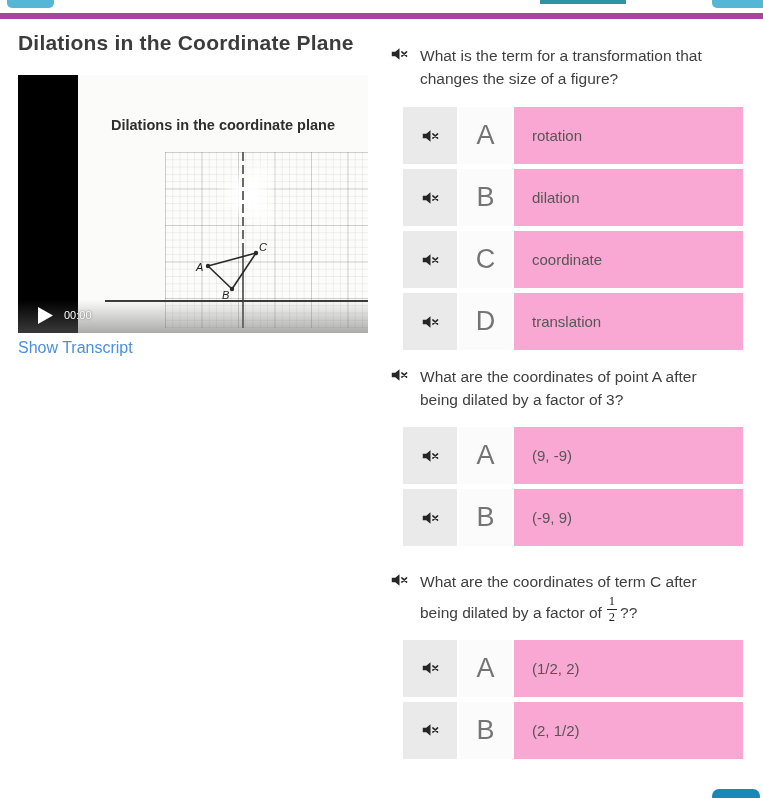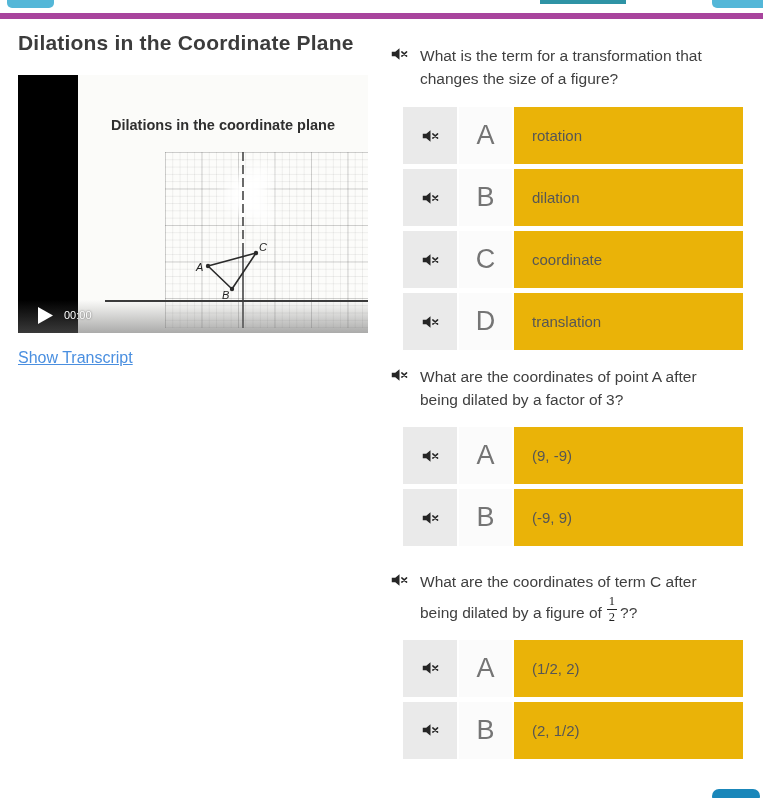--- a/index.html
+++ b/index.html
@@ -32,40 +32,40 @@
             linear-gradient(to right, rgba(60,60,60,.08) 1px, transparent 1px) 0 0 / 7.3px 7.3px,
             linear-gradient(to bottom, rgba(60,60,60,.08) 1px, transparent 1px) 0 0 / 7.3px 7.3px,
             #fcfcfa; }
   .board-svg { position:absolute; left:0; top:0; }
   .controls { position:absolute; left:0; bottom:0; width:350px; height:33px;
               background:linear-gradient(to bottom, rgba(120,120,120,0), rgba(105,105,105,.55)); }
   .play-btn { position:absolute; left:20px; bottom:9px; width:15px; height:17px; cursor:pointer; }
   .time { position:absolute; left:46px; bottom:12px; color:#fff; font-size:11px;
           text-shadow:0 0 2px rgba(0,0,0,.6); }
 
-  .transcript-link { position:absolute; left:18px; top:349px; font-size:16px;
-                     color:#4a8fe0; text-decoration:underline; cursor:pointer; }
+  .transcript-link { position:absolute; left:18px; top:339px; font-size:16px;
+                     color:#4a8fe0; cursor:pointer; }
 
   
   .question { position:absolute; left:391px; width:372px; }
   .qtext { position:relative; padding-left:29px; font-size:15.5px; line-height:23px;
            color:#3f3f3f; }
   .q-audio { position:absolute; left:0; top:3px; cursor:pointer; }
   .q2line { display:flex; align-items:flex-end; }
   .fraction { display:inline-flex; flex-direction:column; align-items:center;
               font-family:"Liberation Serif", serif; font-size:12.5px; color:#222;
               line-height:1.15; margin:0 3px 0 5px; transform:translateY(1px); }
   .fraction .num { border-bottom:1px solid #222; padding:0 2px 1px; }
   .options { margin-left:12px; width:340px; }
   .opt-row { display:flex; height:57px; margin-bottom:5px; cursor:pointer; }
   .opt-audio { width:54px; background:#eaeaea; display:flex; align-items:center;
                justify-content:center; margin-right:2px; cursor:pointer; }
   .opt-letter { width:53px; background:#fbfbfb; display:flex; align-items:center;
                 justify-content:center; font-size:27px; color:#757575; margin-right:2px; }
-  .opt-text { flex:1; background:#eab308; display:flex; align-items:center;
+  .opt-text { flex:1; background:#f9a8d4; display:flex; align-items:center;
               padding-left:18px; font-size:15px; color:#565656; }
 
   .next-btn { position:absolute; left:712px; top:789px; width:48px; height:14px;
               border-radius:7px; border:none; cursor:pointer; }
 </style>
 </head>
 <body>
 
 <div class="tab tab-left" style="background: rgb(84, 183, 216);"></div>
 <div class="tab tab-strip" style="background: rgb(46, 147, 165);"></div>
@@ -204,21 +204,21 @@
       </div>
     </div>
     <div class="question" style="top: 570px;">
       <div class="qtext" style="margin-bottom: 16px;">
         <svg width="17" height="14" viewBox="0 0 22 17" class="q-audio">
     <path d="M1 5.5h4.5L11 1v15L5.5 11.5H1z" fill="#262626"></path>
     <path d="M14 5.8l6.2 5.4 M20.2 5.8L14 11.2" stroke="#262626" stroke-width="2" fill="none" stroke-linecap="round"></path>
   </svg>
         <div>What are the coordinates of term C after</div>
         <div class="q2line">
-          <span>being dilated by a figure of</span>
+          <span>being dilated by a factor of</span>
           <span class="fraction">
             <span class="num">1</span>
             <span class="den">2</span>
           </span>
           <span>??</span>
         </div>
       </div>
       <div class="options">
         <div class="opt-row">
           <div class="opt-audio">

